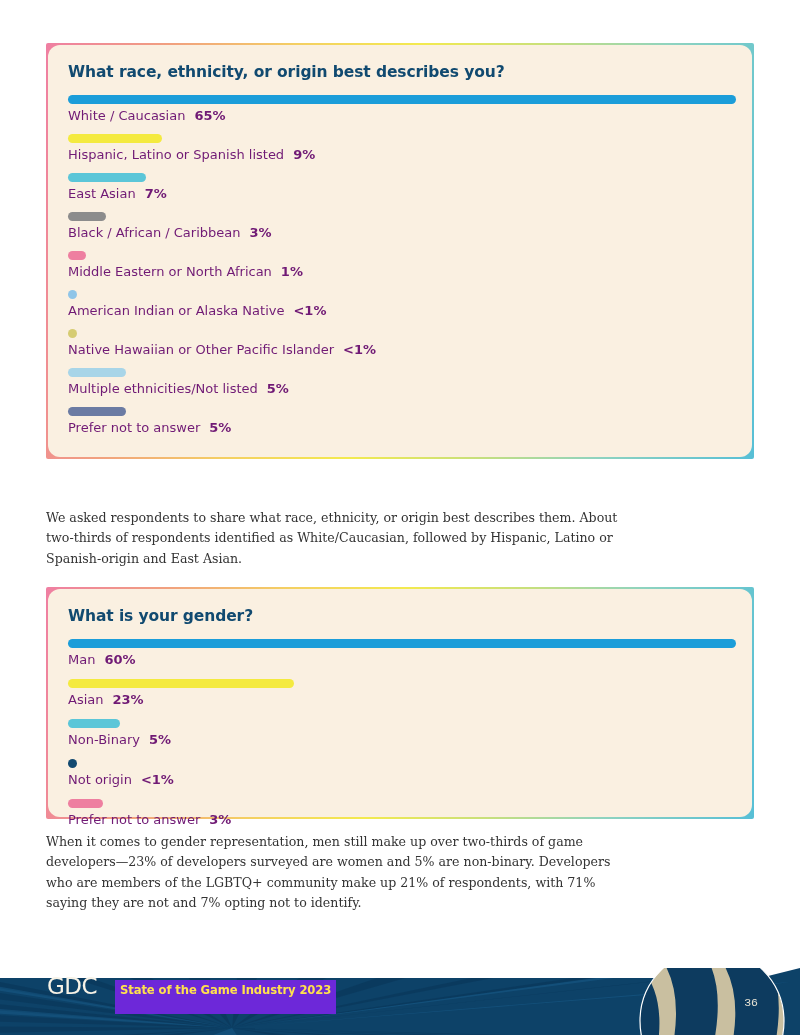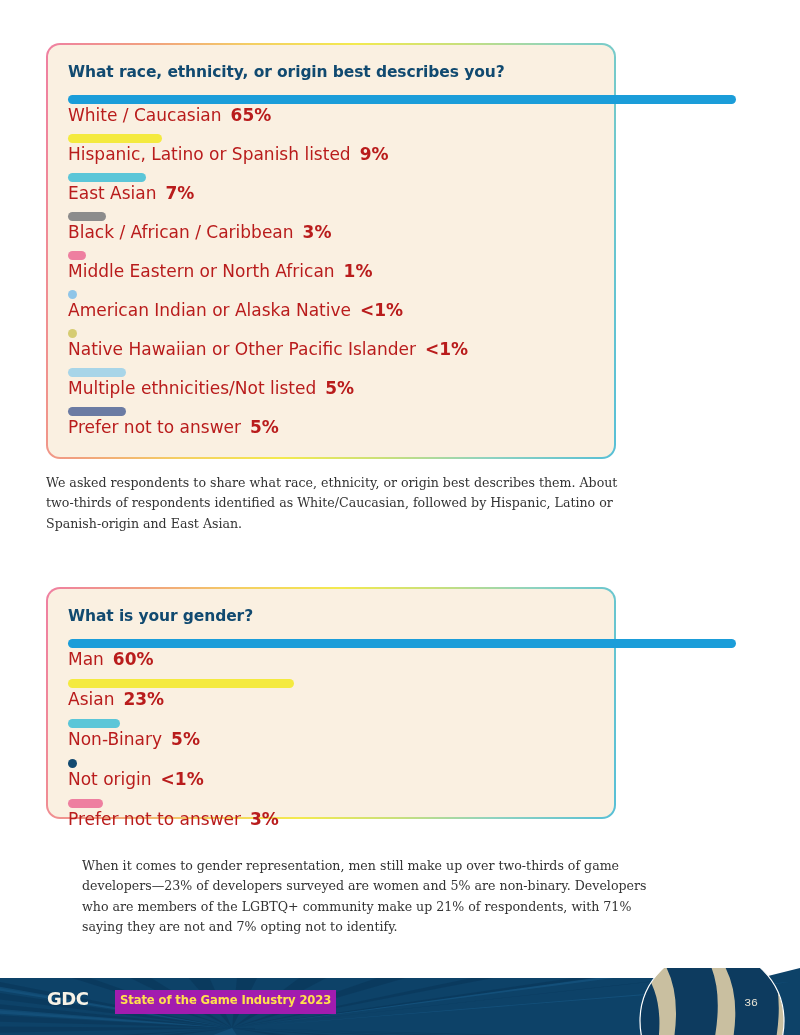--- a/index.html
+++ b/index.html
@@ -12,22 +12,22 @@
     position: relative;
     overflow: hidden;
   }
 
   .page { position: relative; width: 800px; height: 1035px; }
 
   
   .card {
     position: absolute;
     left: 46px;
-    width: 570px;
-    border-radius: 14px;
+    width: 708px;
+    border-radius: 2px;
     padding: 2px;
     background: linear-gradient(100deg,
         #ef7fa2 0%,
         #f1a07f 16%,
         #f4cf63 32%,
         #f3ea4f 48%,
         #c9e07a 64%,
         #8ed3c0 80%,
         #57bfd6 100%);
   }
@@ -49,75 +49,75 @@
   }
 
   
   .bar-row { margin-bottom: 10px; }
   .bar {
     height: 9px;
     border-radius: 5px;
     margin-bottom: 3px;
   }
   .bar-label {
-    font-size: 17px;
-    color: #b91c1c;
+    font-size: 13px;
+    color: #701a75;
     white-space: nowrap;
     line-height: 17px;
   }
   .bar-label .pct {
     font-weight: bold;
     margin-left: 9px;
   }
 
   #card-gender .bar-row { margin-bottom: 11px; }
 
   
   .para {
     position: absolute;
     left: 46px;
     width: 580px;
     font-family: "DejaVu Serif", "Liberation Serif", serif;
     font-size: 12.6px;
     line-height: 20.4px;
     color: #333333;
   }
-  #para-race   { top: 473px; }
-  #para-gender { top: 856px; margin-left: 36px; }
+  #para-race   { top: 508px; }
+  #para-gender { top: 832px; }
 
   
   .footer {
     position: absolute;
     left: 0;
     bottom: 0;
     width: 800px;
     height: 67px;
     overflow: hidden;
   }
   .footer svg { display: block; }
 
   .footer-logo {
     position: absolute;
     left: 47px;
-    bottom: 26px;
+    bottom: 36px;
     color: #f7f2e6;
-    font-size: 18px;
-    font-weight: bold;
+    font-size: 23px;
+    font-weight: normal;
     letter-spacing: -0.5px;
     font-family: "DejaVu Sans", "Liberation Sans", sans-serif;
   }
   .footer-tag {
     position: absolute;
     left: 115px;
     bottom: 21px;
-    background: #a21caf;
+    background: #6d28d9;
     color: #ffe14d;
     font-size: 11.6px;
     font-weight: bold;
-    padding: 3px 5px 7px 5px;
+    padding: 3px 5px 17px 5px;
     letter-spacing: -0.1px;
   }
   .footer-page {
     position: absolute;
     right: 42px;
     bottom: 26px;
     color: #e8e3d4;
     font-size: 11.5px;
     font-family: Liberation Mono, monospace;
   }

